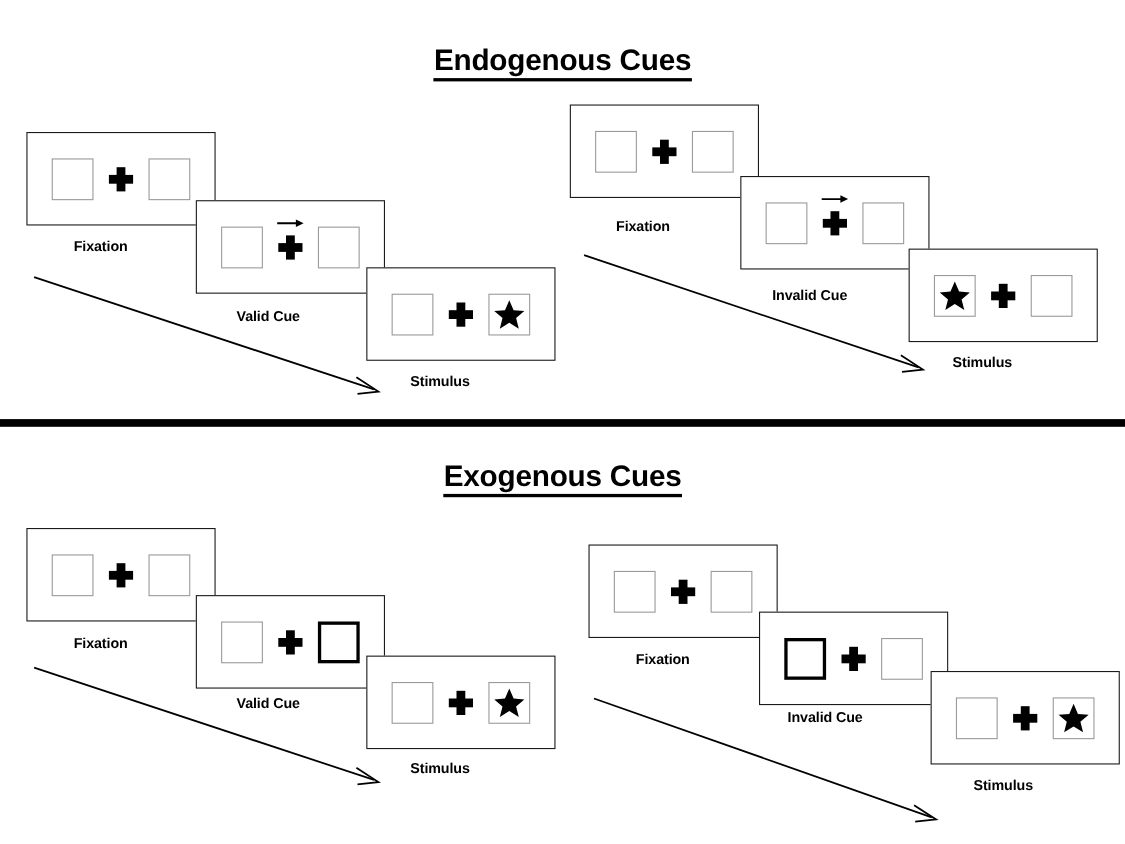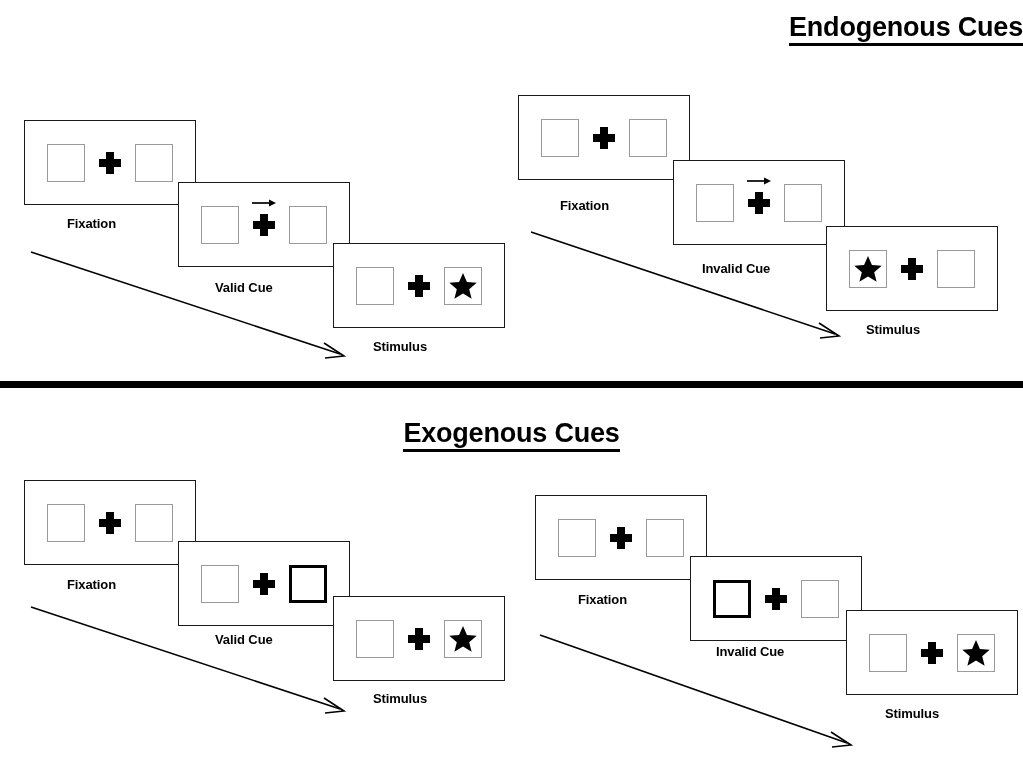--- a/index.html
+++ b/index.html
@@ -133,21 +133,21 @@
   .flow-arrow {
     position: absolute;
     overflow: visible;
   }
 </style>
 </head>
 <body>
 
 <div class="section" style="top:0;height:388px;">
 
-  <div class="section-title" style="top:12px;text-align:right;">
+  <div class="section-title" style="top:40px;">
     <span>Endogenous Cues</span>
   </div>
 
   <svg class="flow-arrow" style="left:28px;top:248px;" width="330" height="118" viewBox="0 0 330 118">
     <line x1="3" y1="4" x2="312" y2="106" stroke="#000000" stroke-width="1.6"></line>
     <polyline points="296,95 316,108 297,110" fill="none" stroke="#000000" stroke-width="1.6"></polyline>
   </svg>
 
   <div class="panel" style="left:24px;top:120px;width:172px;height:85px;">
     <div class="panel-inner">

